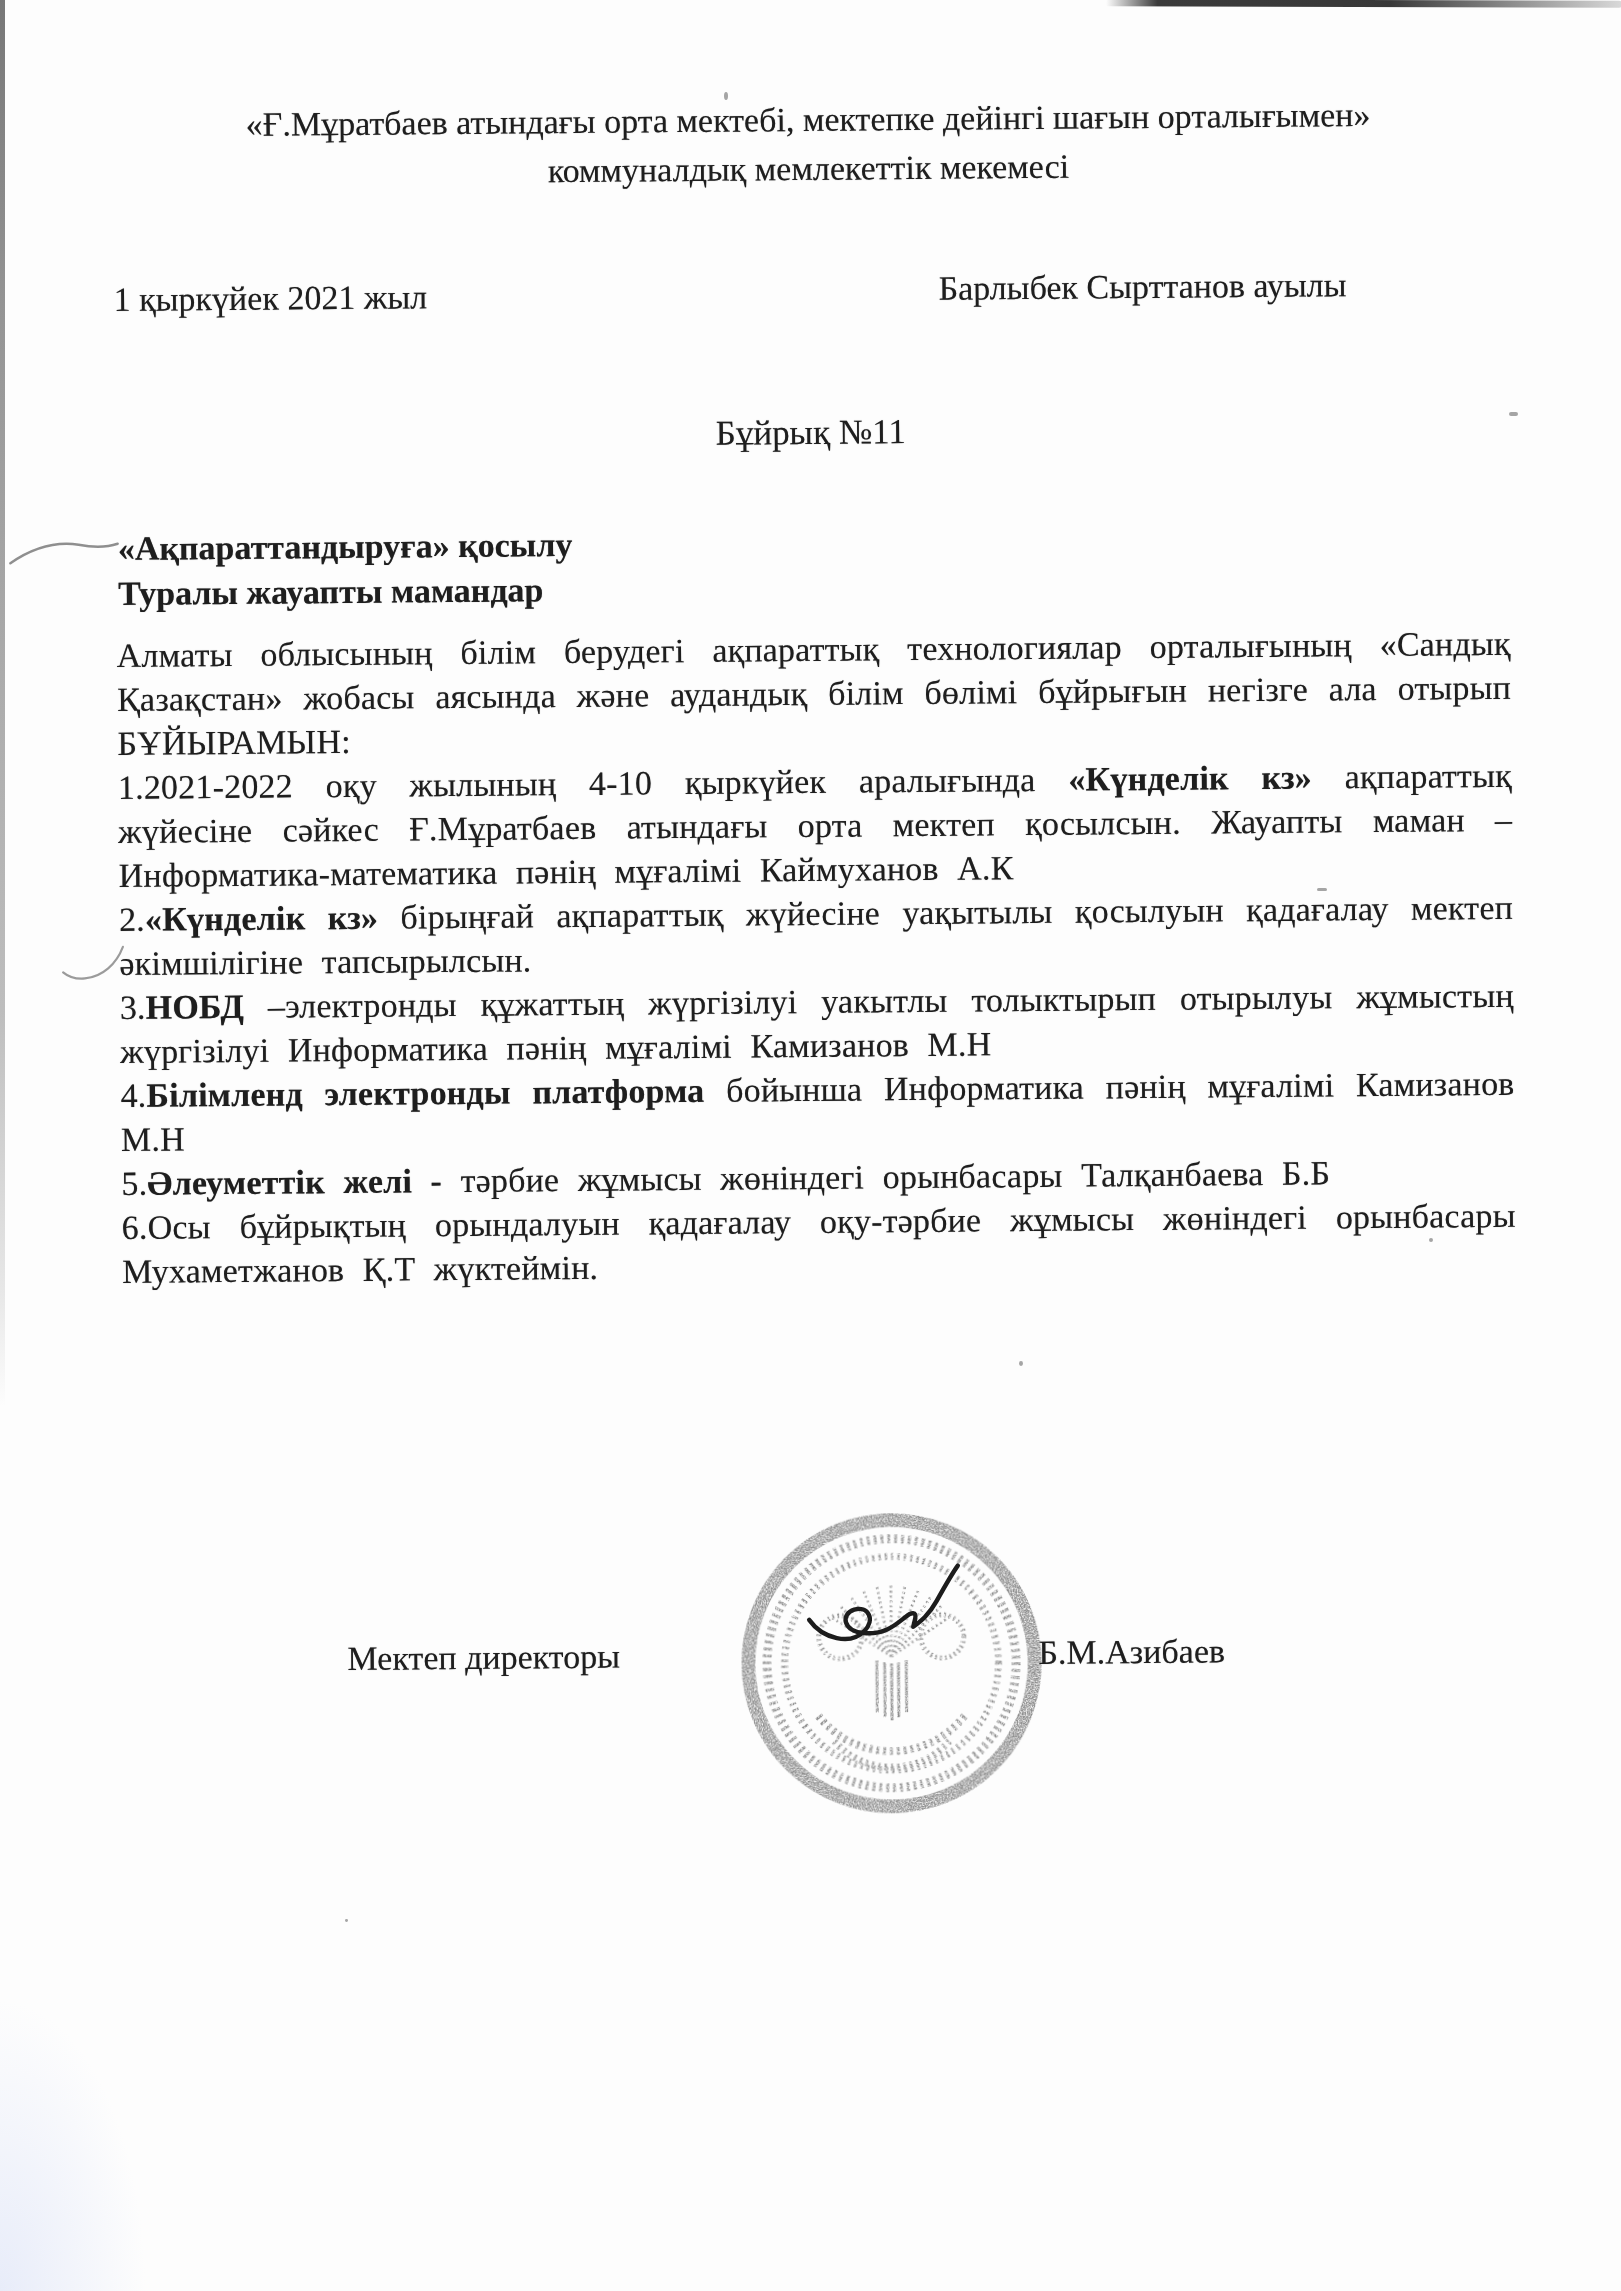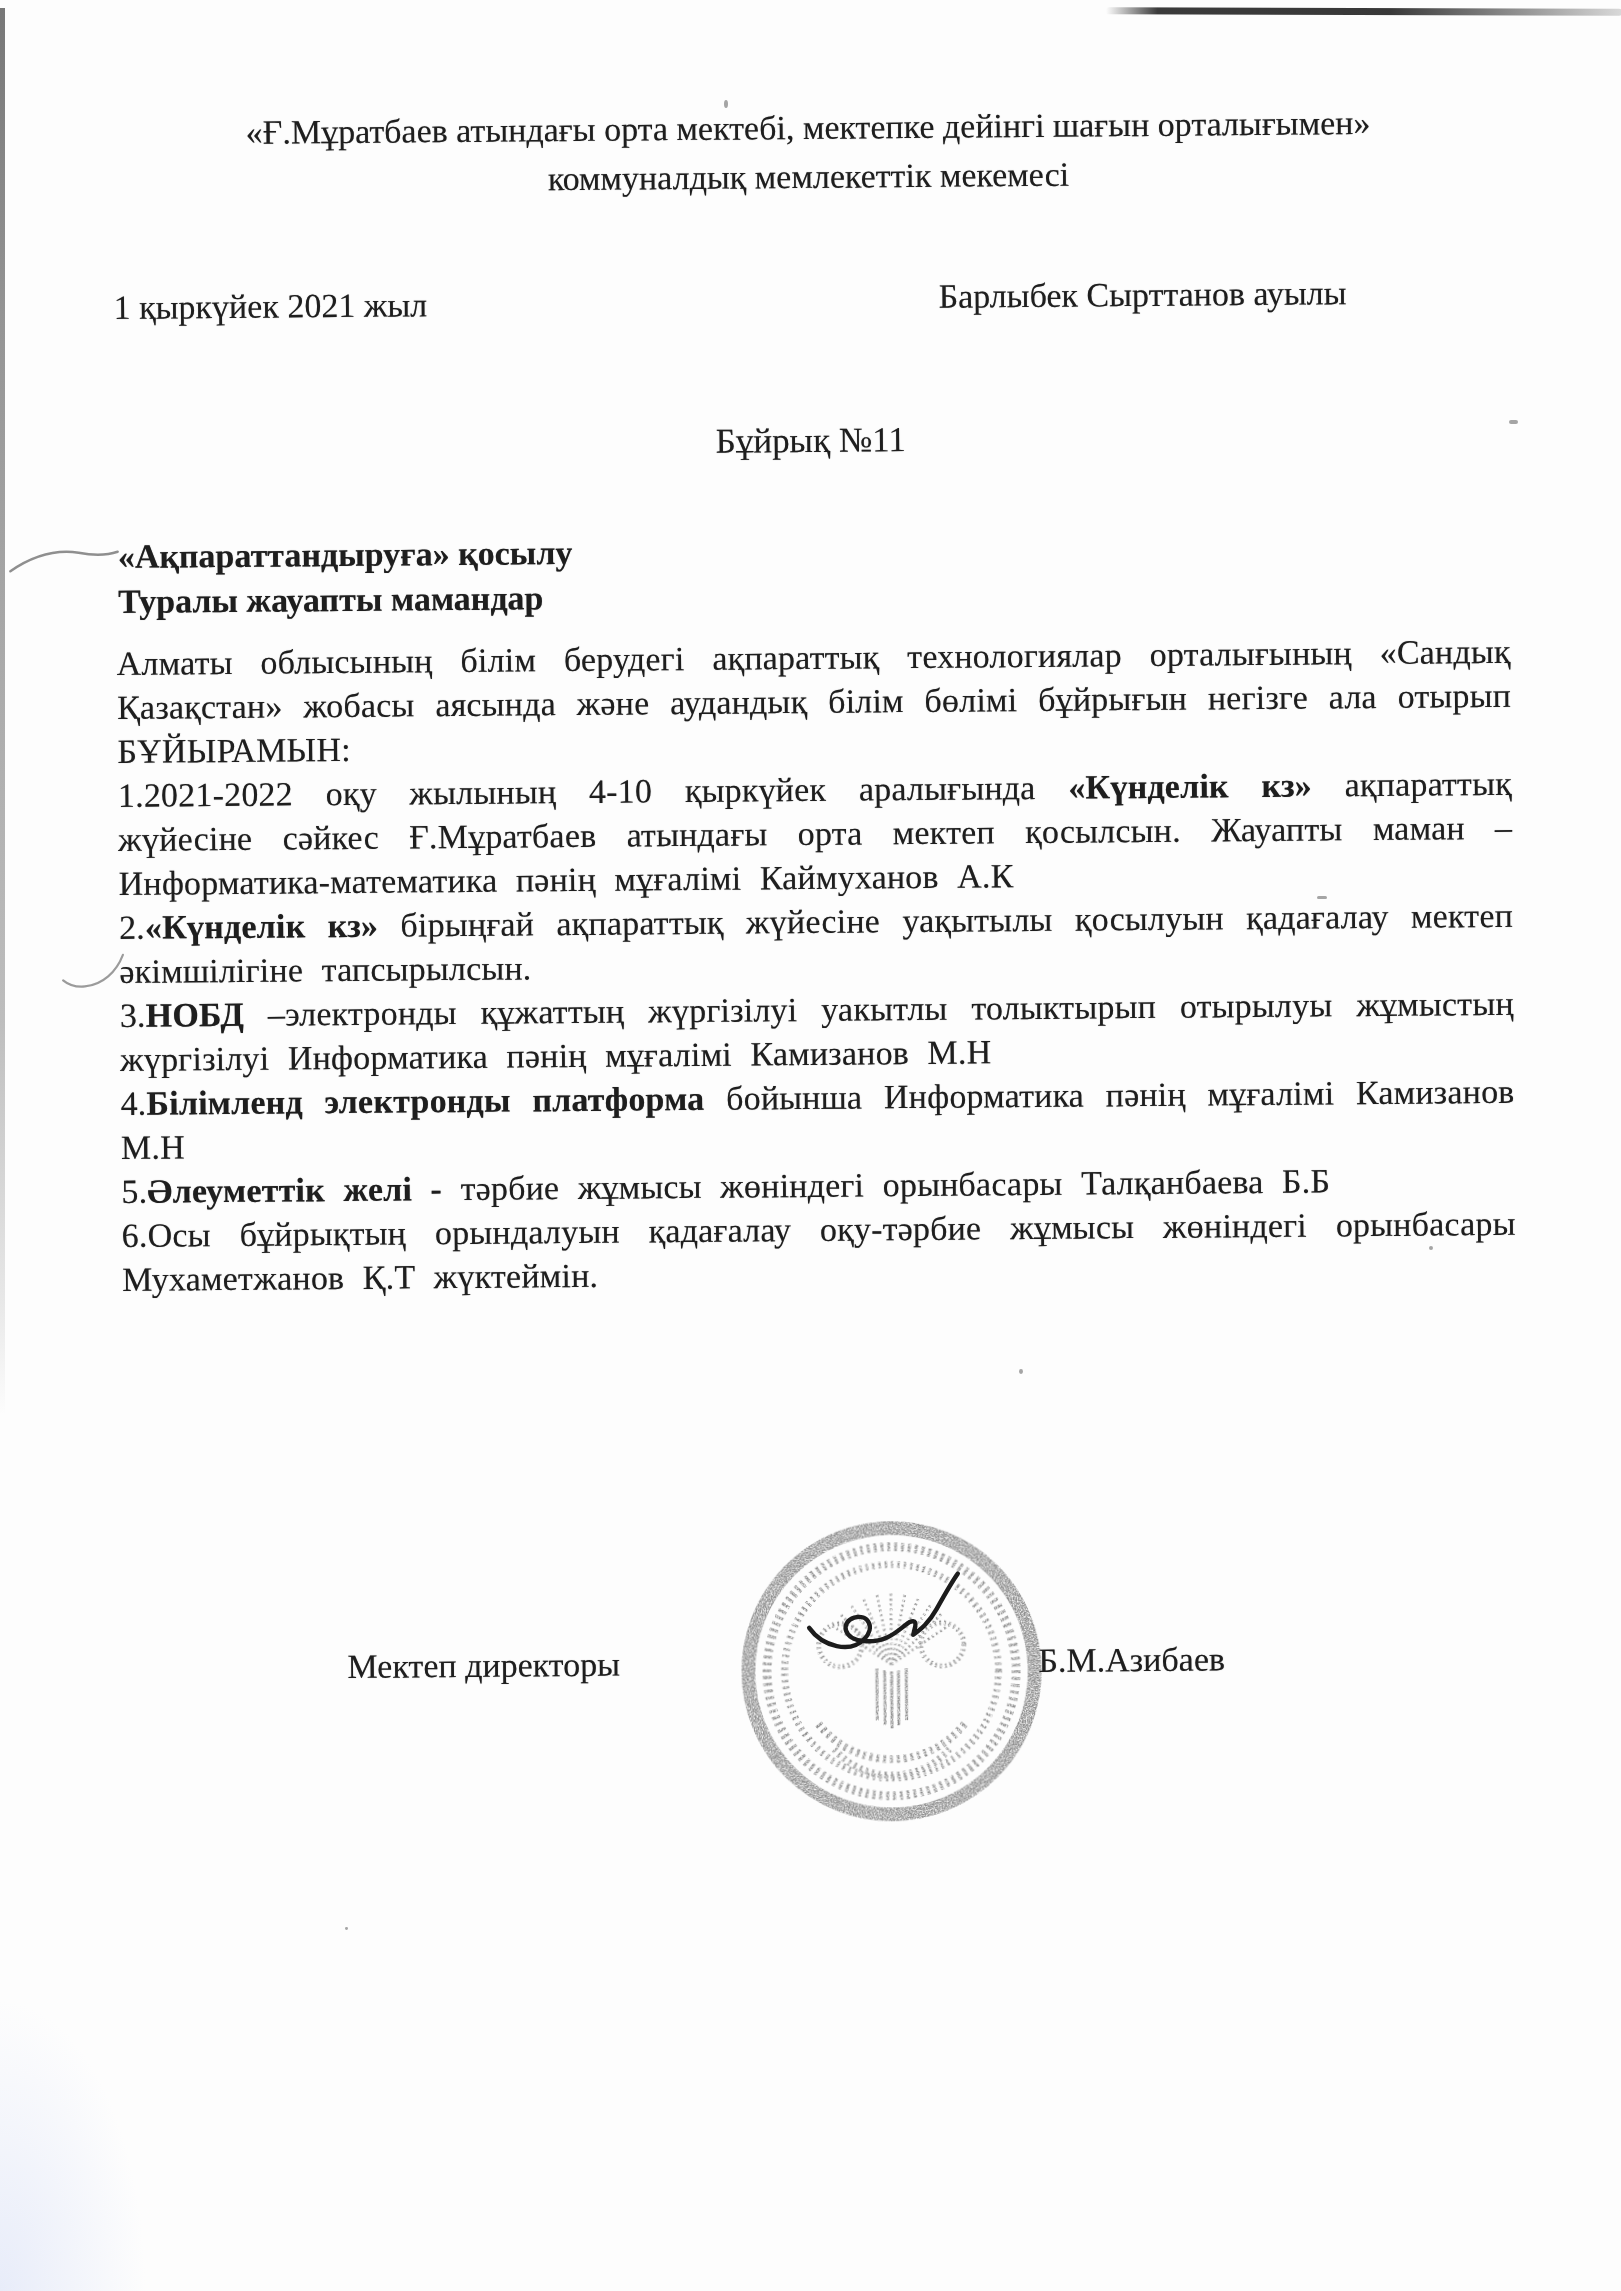--- a/index.html
+++ b/index.html
@@ -2,21 +2,21 @@
 <html lang="kk" style="--seal-color: #7a7a7a; --ink-color: #1c1c1c;"><head>
 <meta charset="utf-8">
 <style>
   html,body{margin:0;padding:0;}
   body{
     width:1621px;height:2292px;position:relative;overflow:hidden;
     background:#fdfdfd;
     font-family:"Liberation Serif","DejaVu Serif",serif;
     color:#1e1e1e;
   }
-  .page{position:absolute;inset:0;margin-top:8px;}
+  .page{position:absolute;inset:0;}
   
   .artifact-topline{
     position:absolute;top:0;left:1106px;width:516px;height:6.9px;
     background:linear-gradient(90deg,rgba(25,25,25,0) 0%,rgba(25,25,25,.85) 10%,rgba(35,35,35,.9) 55%,rgba(70,70,70,.55) 82%,rgba(110,110,110,.25) 100%);
     border-radius:2.9px;transform:rotate(.15deg);
   }
   .artifact-leftline{
     position:absolute;top:0;left:0;width:4.9px;height:1407px;opacity:.65;
     background:linear-gradient(180deg,#2f2f2f 0%,#5c5c5c 22%,#7f7f7f 48%,#9b9b9b 72%,rgba(160,160,160,.35) 92%,rgba(160,160,160,0) 100%);
   }

